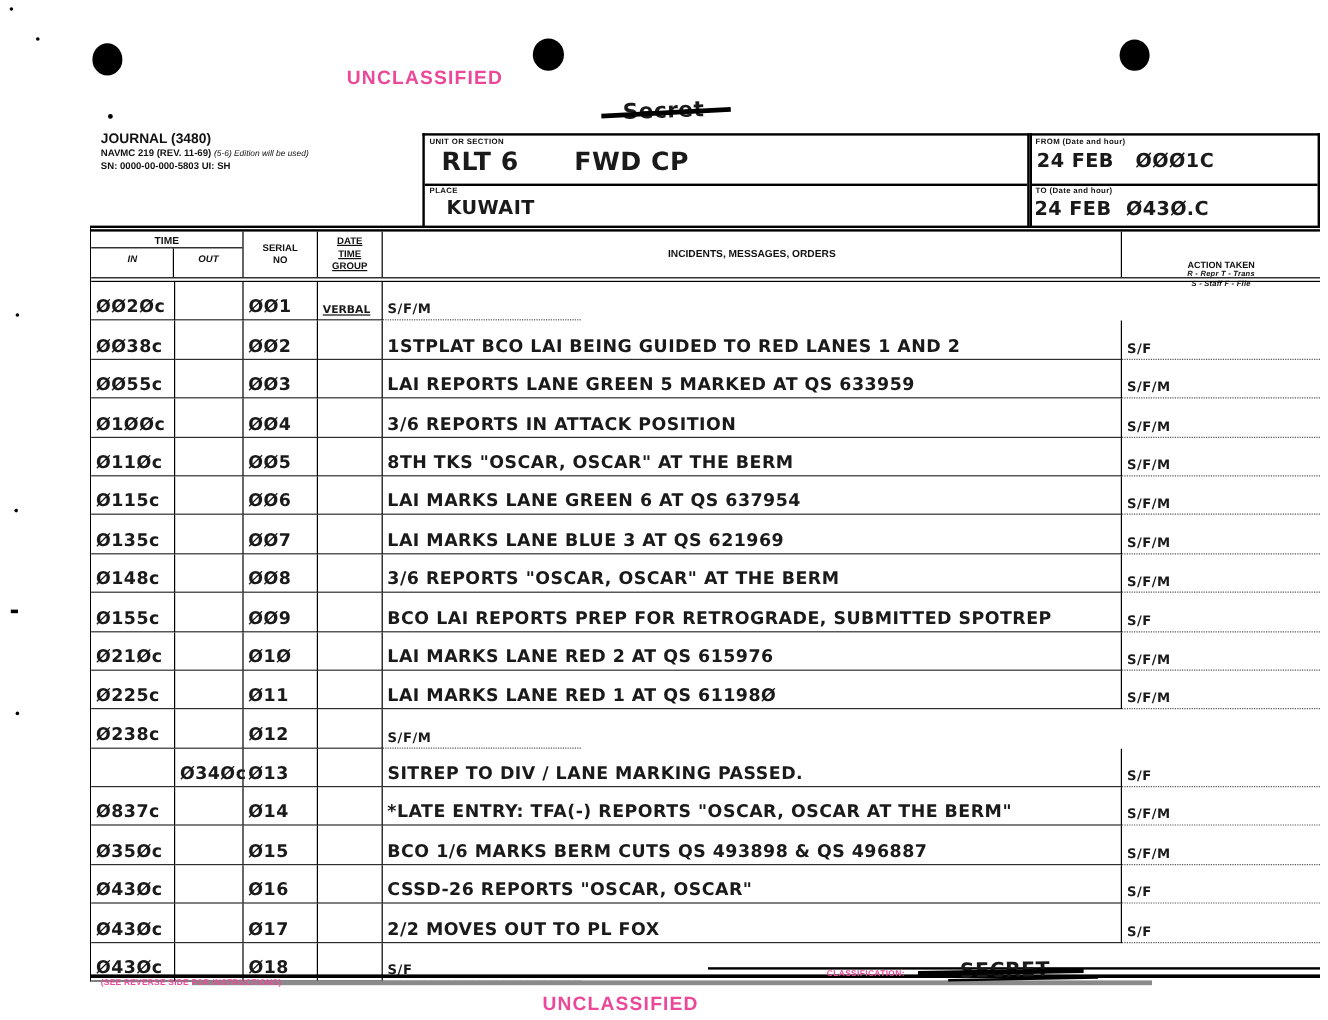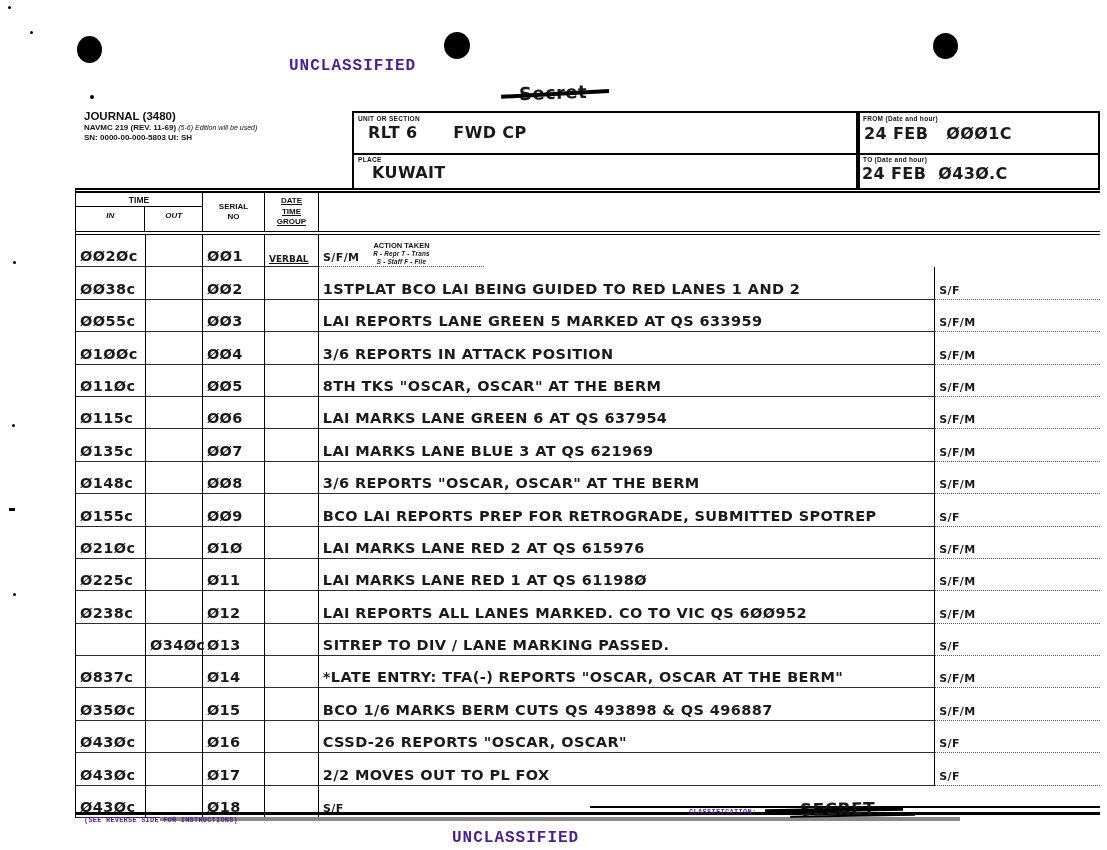--- a/index.html
+++ b/index.html
@@ -2,21 +2,21 @@
 <html><head>
 <meta charset="utf-8">
 <style>
   html,body{margin:0;padding:0;}
   body{
     width:1107px;height:850px;position:relative;overflow:hidden;
     background:#ffffff;color:#111;
     font-family:"Liberation Sans", sans-serif;
   }
   .hw{font-family:"DejaVu Sans", sans-serif;font-weight:600;color:#1a1a1a;letter-spacing:.4px;}
-  .lbl{font-family:Liberation Mono, monospace;font-weight:bold;color:#4c1d95;}
+  .lbl{font-family:Liberation Sans, sans-serif;font-weight:bold;color:#ec4899;}
 
   
   .dot{position:absolute;background:#000;border-radius:50%;}
   .dot.d1{left:77px;top:36px;width:25px;height:27px;}
   .dot.d2{left:444px;top:32px;width:26px;height:27px;}
   .dot.d3{left:933px;top:33px;width:25px;height:26px;}
   .speck{position:absolute;background:#000;border-radius:50%;width:3px;height:3px;}
 
   
   .top-unclass{position:absolute;left:289px;top:57px;font-size:16px;font-weight:bold;letter-spacing:1px;}
@@ -33,21 +33,21 @@
   .fh-left{position:absolute;left:84px;top:109px;line-height:1.25;}
   .fh-title{font-size:11.5px;font-weight:bold;}
   .fh-sub{font-size:8px;font-weight:bold;}
   .fh-sub i{font-weight:normal;font-size:7px;}
   .fh-stock{font-size:8px;font-weight:bold;}
 
   .hdr-box{position:absolute;left:352px;top:111px;width:506px;height:79px;
     border:2px solid #000;border-bottom:none;box-sizing:border-box;}
   .hdr-box .split{position:absolute;left:0;right:0;top:40px;height:2px;background:#000;}
   .hdr-box .tiny, .date-box .tiny{position:absolute;font-size:6.5px;font-weight:bold;letter-spacing:.3px;}
-  .unit-val{position:absolute;left:14px;top:10px;font-size:16px;white-space:pre;text-align:right;}
+  .unit-val{position:absolute;left:14px;top:10px;font-size:21px;white-space:pre;text-align:right;}
   .place-val{position:absolute;left:18px;top:50px;font-size:16px;}
   .date-box{position:absolute;left:858px;top:111px;width:242px;height:79px;
     border:2px solid #000;border-bottom:none;border-left:2px solid #000;box-sizing:border-box;}
   .date-box .split{position:absolute;left:0;right:0;top:40px;height:2px;background:#000;}
   .from-val{position:absolute;left:4px;top:11px;font-size:16px;white-space:pre;}
   .to-val{position:absolute;left:2px;top:51px;font-size:16px;white-space:pre;}
 
   
   .tbl{position:absolute;left:75px;top:188px;width:1025px;box-sizing:border-box;
     border-top:5px double #000;border-left:1.5px solid #000;}
@@ -56,21 +56,21 @@
   .c-in{width:70px;} .c-out{width:57px;} .c-serial{width:62px;} .c-dtg{width:54px;text-decoration:underline;}
   .c-msg{width:617px;} .c-action{width:165px;border-right:none;}
   .h-time{width:127px;box-sizing:border-box;border-right:1.5px solid #000;display:flex;flex-direction:column;}
   .h-time .t{font-size:8.5px;font-weight:bold;text-align:center;border-bottom:1px solid #000;padding:2px 0 1px;}
   .h-time .io{display:flex;flex:1;font-style:italic;}
   .h-time .io div{font-size:8px;font-weight:bold;text-align:center;padding-top:4px;box-sizing:border-box;}
   .h-time .io .i{width:70px;border-right:1px solid #000;}
   .h-time .io .o{width:57px;}
   .h-c{font-size:8px;font-weight:bold;text-align:center;display:flex;flex-direction:column;justify-content:center;line-height:1.3;}
   .h-msg{font-size:8.5px;}
-  .h-act{justify-content:space-between;padding-top:3px;line-height:1.25;margin-top:45px;}
+  .h-act{justify-content:flex-end;padding-top:3px;line-height:1.25;margin-top:45px;}
   .h-act .leg{font-size:6.3px;font-weight:bold;font-style:italic;letter-spacing:.2px;}
 
   .trow{display:flex;height:32.4px;}
   .trow .cell{border-bottom:1px solid #2e2e2e;display:flex;align-items:flex-end;
     padding:0 2px 2px 4px;overflow:visible;white-space:pre;}
   .trow .c-action{border-bottom:1px dotted #555;}
   .trow .hwv{font-size:14.5px;}
   .c-dtg .hwv{font-size:9px;letter-spacing:0;}
   .c-msg .hwv{font-size:14.5px;}
   .c-action .hwv{font-size:11px;}
@@ -134,20 +134,23 @@
     </div>
     <div class="cell c-serial h-c">
       <span>SERIAL</span>
       <span>NO</span>
     </div>
     <div class="cell c-dtg h-c">
       <span>DATE</span>
       <span>TIME</span>
       <span>GROUP</span>
     </div>
+    <div class="cell c-msg h-c h-msg">
+      <span>INCIDENTS, MESSAGES, ORDERS</span>
+    </div>
     <div class="cell c-action h-c h-act">
       <span style="font-size:7.5px;">ACTION TAKEN</span>
       <span class="leg">R - Repr    T - Trans</span>
       <span class="leg">S - Staff   F - File</span>
     </div>
   </div>
   <div>
       <div class="trow">
         <div class="cell c-in"><span class="hw hwv">ØØ2Øc</span></div>
         <div class="cell c-out"><span class="hw hwv"></span></div>
@@ -233,21 +236,20 @@
         <div class="cell c-serial"><span class="hw hwv">Ø11</span></div>
         <div class="cell c-dtg"><span class="hw hwv"></span></div>
         <div class="cell c-msg"><span class="hw hwv">LAI MARKS LANE RED 1 AT QS 61198Ø</span></div>
         <div class="cell c-action"><span class="hw hwv">S/F/M</span></div>
       </div>
       <div class="trow">
         <div class="cell c-in"><span class="hw hwv">Ø238c</span></div>
         <div class="cell c-out"><span class="hw hwv"></span></div>
         <div class="cell c-serial"><span class="hw hwv">Ø12</span></div>
         <div class="cell c-dtg"><span class="hw hwv"></span></div>
-        <div class="cell c-msg"><span class="hw hwv">LAI REPORTS ALL LANES MARKED. CO TO VIC QS 6ØØ952</span></div>
         <div class="cell c-action"><span class="hw hwv">S/F/M</span></div>
       </div>
       <div class="trow">
         <div class="cell c-in"><span class="hw hwv"></span></div>
         <div class="cell c-out"><span class="hw hwv">Ø34Øc</span></div>
         <div class="cell c-serial"><span class="hw hwv">Ø13</span></div>
         <div class="cell c-dtg"><span class="hw hwv"></span></div>
         <div class="cell c-msg"><span class="hw hwv">SITREP TO DIV / LANE MARKING PASSED.</span></div>
         <div class="cell c-action"><span class="hw hwv">S/F</span></div>
       </div>

